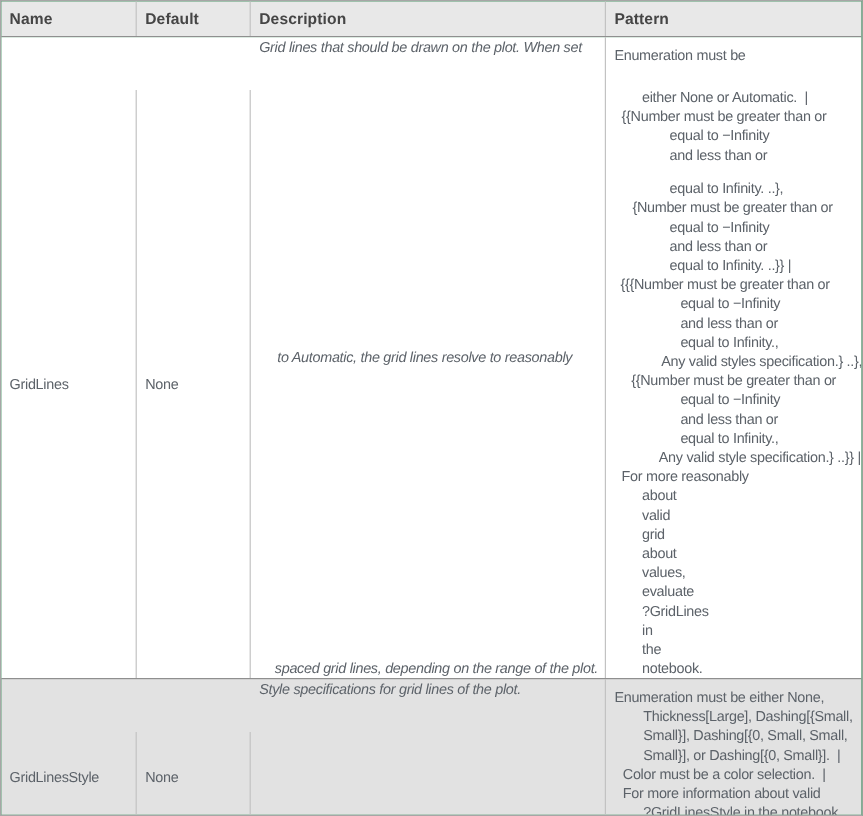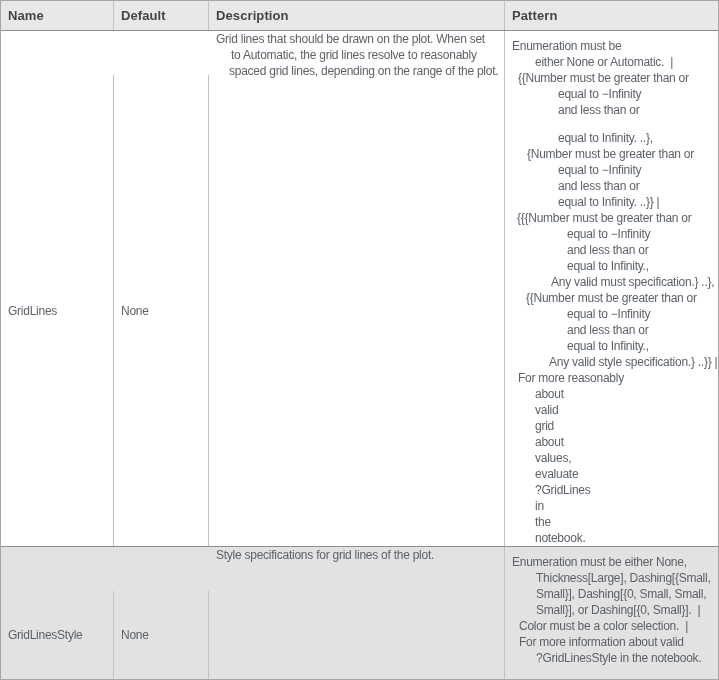--- a/index.html
+++ b/index.html
@@ -47,21 +47,21 @@
   .cell {
     border-right: 1px solid var(--grid-line, #c2c2c2);
     padding: 0 7px;
     color: var(--body-text, #5c6269);
     font-size: 12px;
     letter-spacing: -0.25px;
     overflow: hidden;
   }
   .cell:last-child { border-right: none; }
   .name-cell, .default-cell { display: flex; align-items: center; margin-top: 44px; }
-  .desc-cell { display: flex; flex-direction: column; justify-content: flex-start; }
+  .desc-cell { display: flex; flex-direction: column; justify-content: space-between; font-style: italic; }
   .pattern-cell { padding-top: 7px; }
   .line { white-space: pre; line-height: 16px; height: 16px; }
 </style>
 </head>
 <body>
 
 <div class="doc-table">
   <div class="thead">
     <div class="th">Name</div>
     <div class="th">Default</div>
@@ -72,34 +72,34 @@
       <div class="trow first">
         <div class="cell name-cell">GridLines</div>
         <div class="cell default-cell">None</div>
         <div class="cell desc-cell">
           <div class="line" style="padding-left: 0px;">Grid lines that should be drawn on the plot. When set</div>
           <div class="line" style="padding-left: 15px;">to Automatic, the grid lines resolve to reasonably</div>
           <div class="line" style="padding-left: 13px;">spaced grid lines, depending on the range of the plot.</div>
         </div>
         <div class="cell pattern-cell">
           <div class="line" style="padding-left: 0px;">Enumeration must be</div>
-          <div class="line" style="padding-left: 23px;">either None or Automatic.  |</div>
+          <div class="line" style="padding-left: 23px; margin-top: 19px;">either None or Automatic.  |</div>
           <div class="line" style="padding-left: 6px;">{{Number must be greater than or</div>
           <div class="line" style="padding-left: 46px;">equal to −Infinity</div>
           <div class="line" style="padding-left: 46px;">and less than or</div>
           <div class="line" style="padding-left: 46px; margin-top: 12px;">equal to Infinity. ..},</div>
           <div class="line" style="padding-left: 15px;">{Number must be greater than or</div>
           <div class="line" style="padding-left: 46px;">equal to −Infinity</div>
           <div class="line" style="padding-left: 46px;">and less than or</div>
           <div class="line" style="padding-left: 46px;">equal to Infinity. ..}} |</div>
           <div class="line" style="padding-left: 5px;">{{{Number must be greater than or</div>
           <div class="line" style="padding-left: 55px;">equal to −Infinity</div>
           <div class="line" style="padding-left: 55px;">and less than or</div>
           <div class="line" style="padding-left: 55px;">equal to Infinity.,</div>
-          <div class="line" style="padding-left: 39px;">Any valid must specification.} ..},</div>
+          <div class="line" style="padding-left: 39px;">Any valid styles specification.} ..},</div>
           <div class="line" style="padding-left: 14px;">{{Number must be greater than or</div>
           <div class="line" style="padding-left: 55px;">equal to −Infinity</div>
           <div class="line" style="padding-left: 55px;">and less than or</div>
           <div class="line" style="padding-left: 55px;">equal to Infinity.,</div>
           <div class="line" style="padding-left: 37px;">Any valid style specification.} ..}} |</div>
           <div class="line" style="padding-left: 6px;">For more reasonably</div>
           <div class="line" style="padding-left: 23px;">about</div>
           <div class="line" style="padding-left: 23px;">valid</div>
           <div class="line" style="padding-left: 23px;">grid</div>
           <div class="line" style="padding-left: 23px;">about</div>

